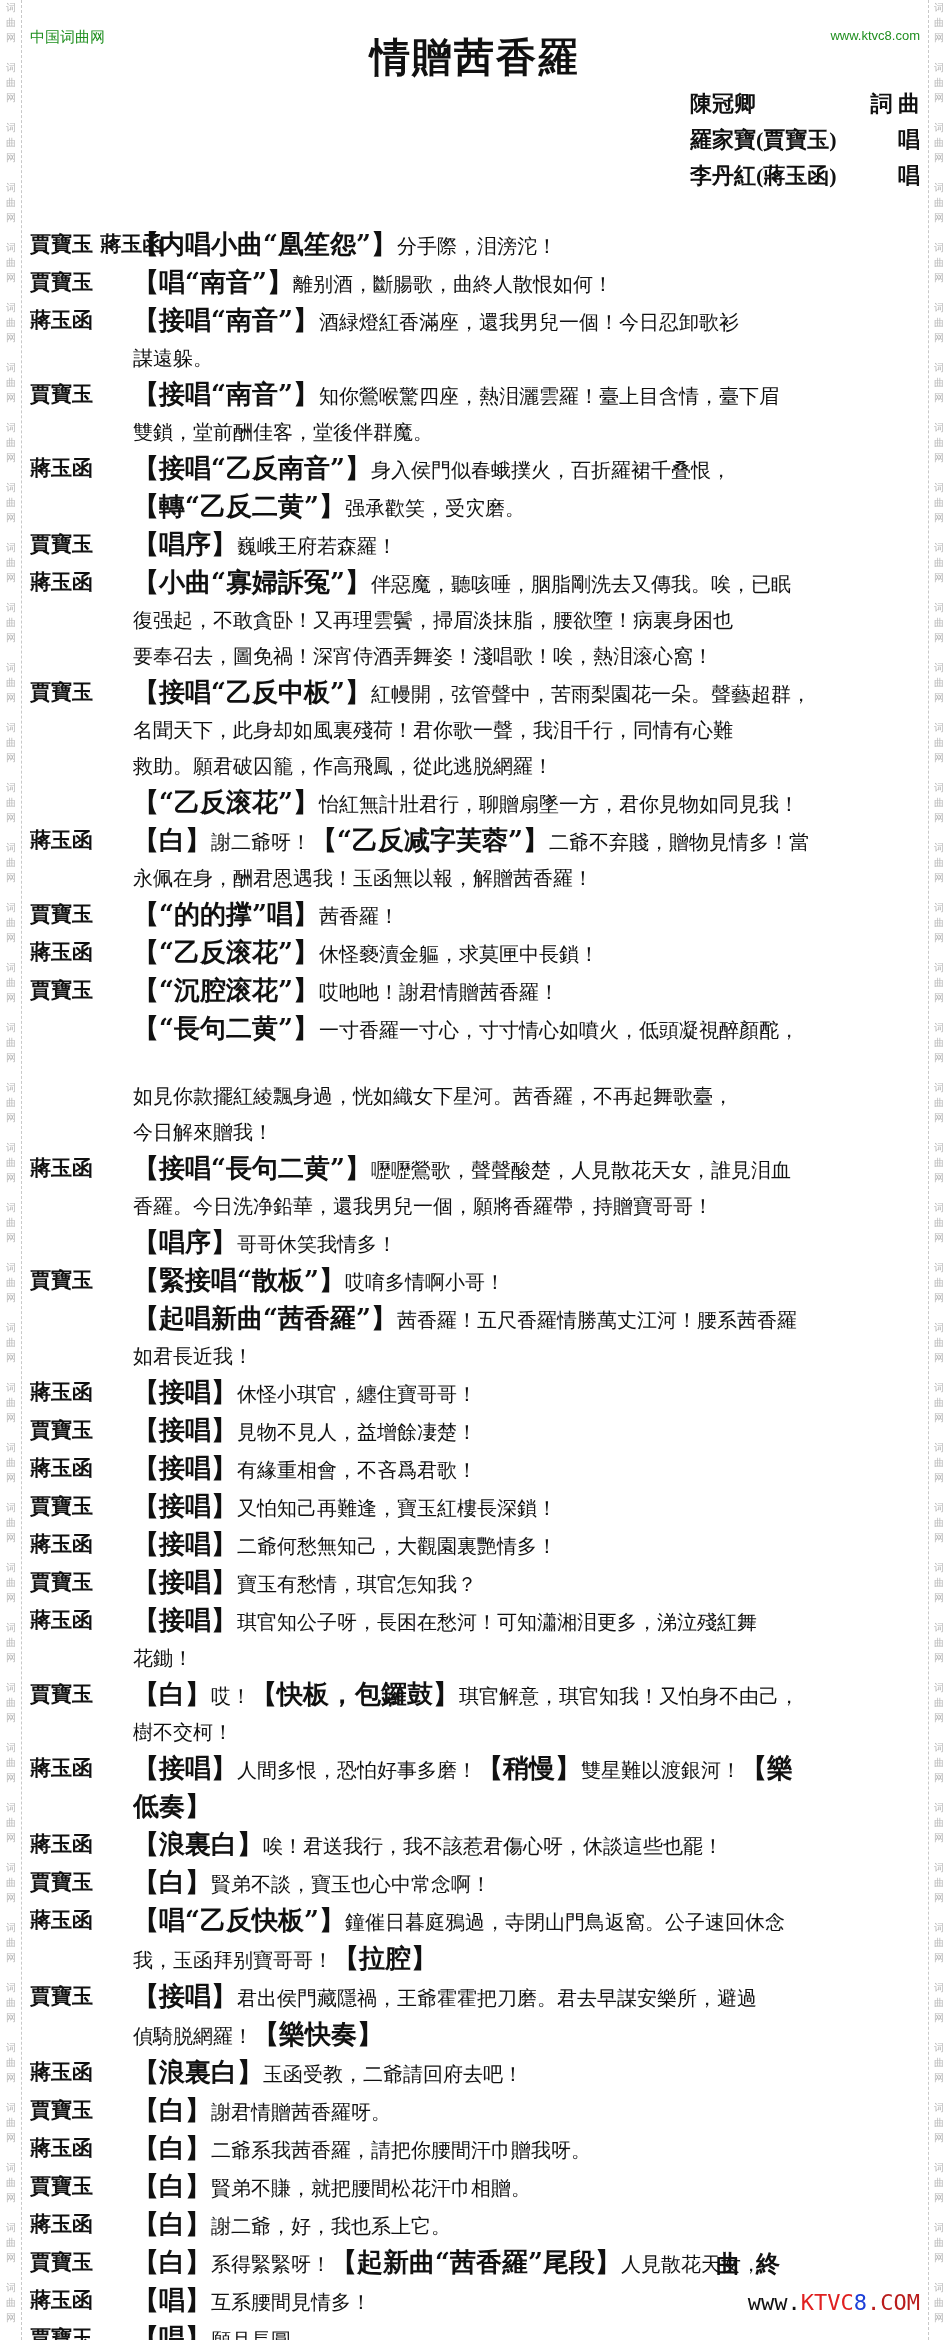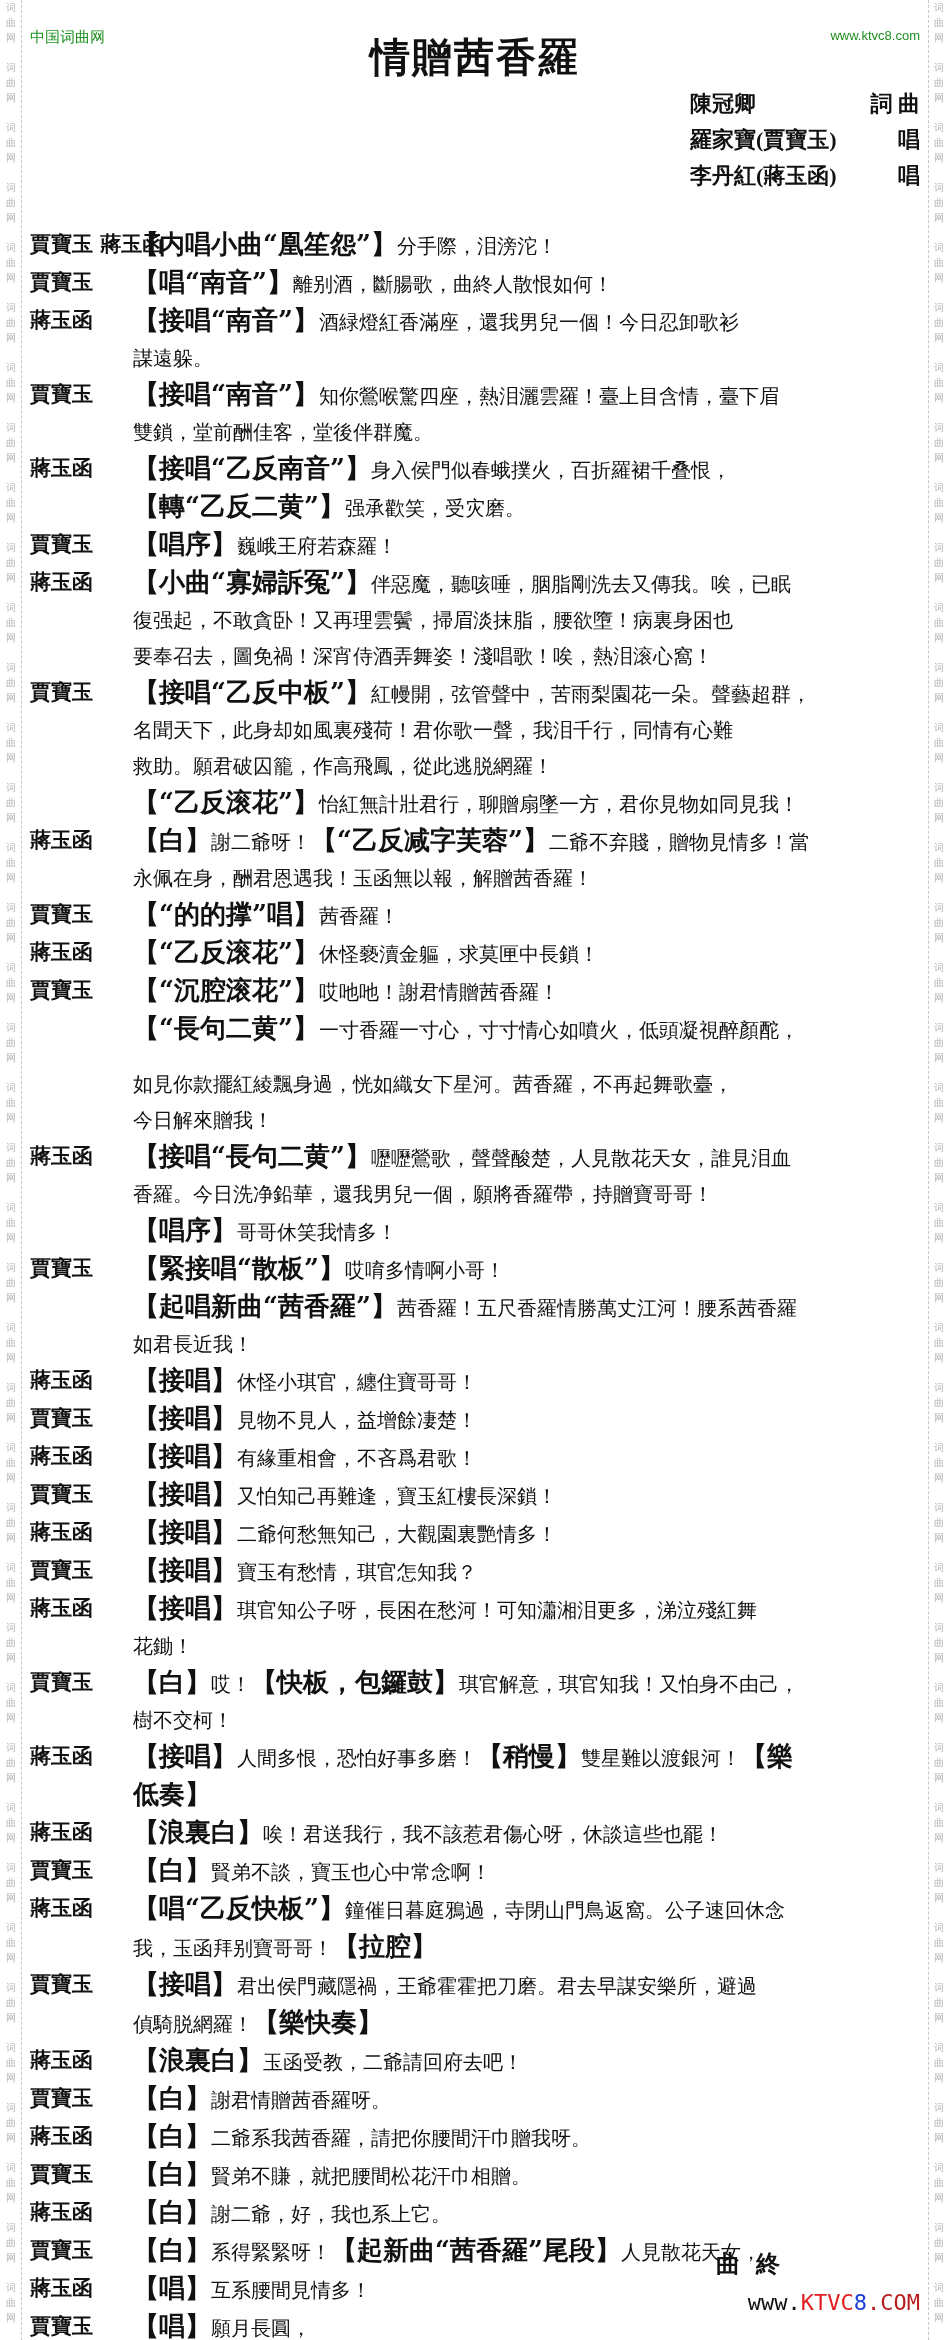--- a/index.html
+++ b/index.html
@@ -92,21 +92,21 @@
     }
     .speaker {
       width: 103px;
       flex: 0 0 103px;
       font-weight: bold;
       font-size: 21px;
       white-space: nowrap;
     }
     .lines { flex: 1; }
     .line { white-space: nowrap; overflow: hidden; }
-    .line.gap-before { margin-top: 18px; }
+    .line.gap-before { margin-top: 30px; }
     .tag { font-weight: bold; font-size: 26px; }
 
     .ending {
       position: absolute;
       left: 716px;
       top: 2248px;
       font-size: 24px;
       font-weight: bold;
       letter-spacing: 16px;
     }

